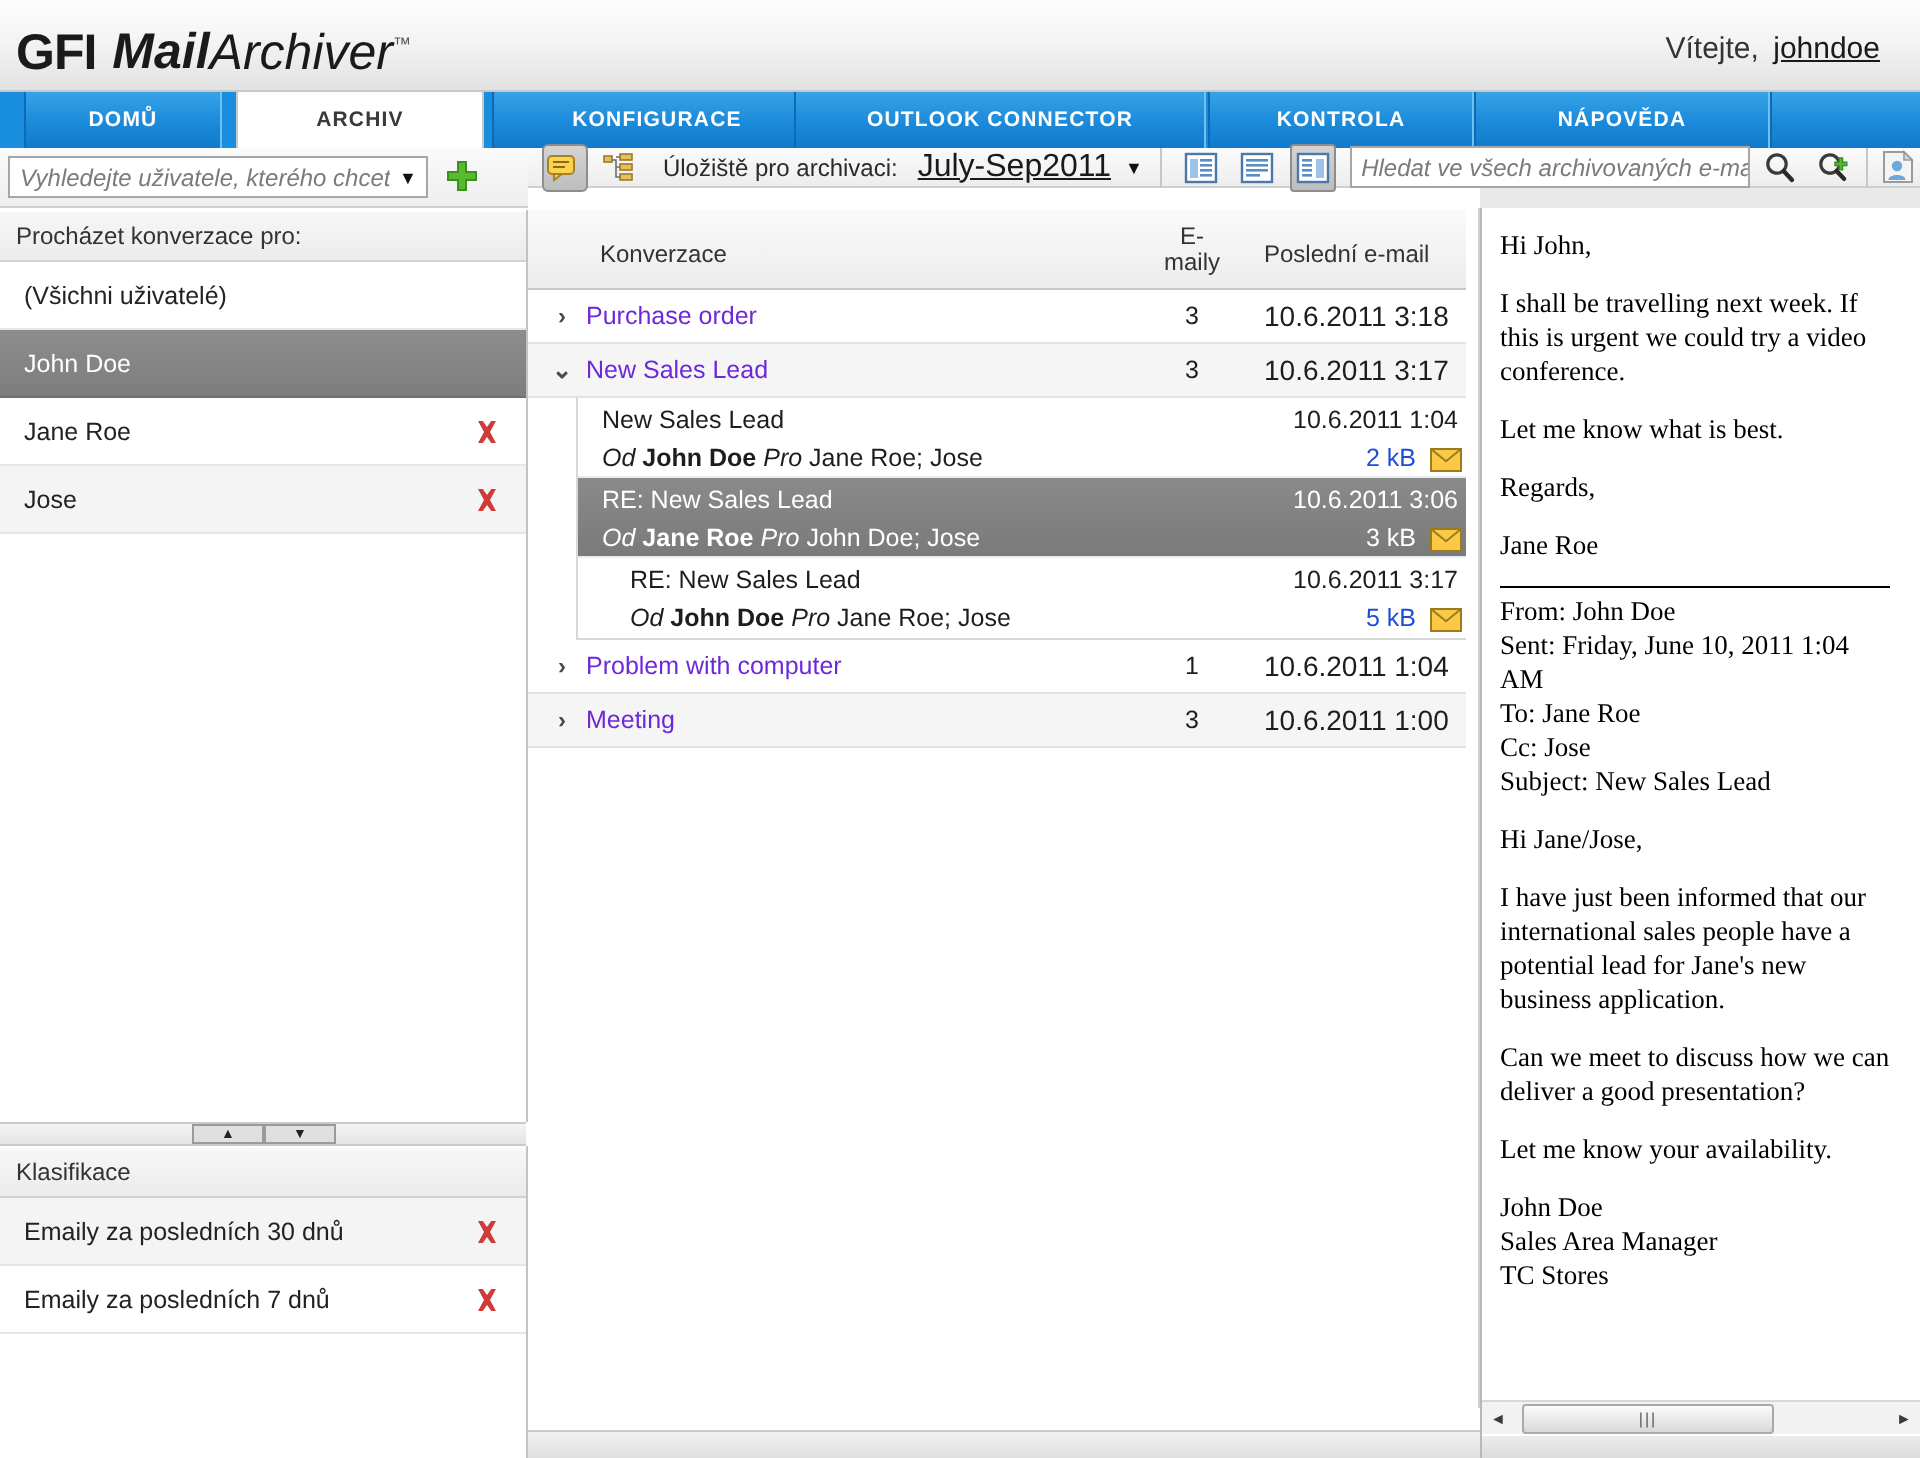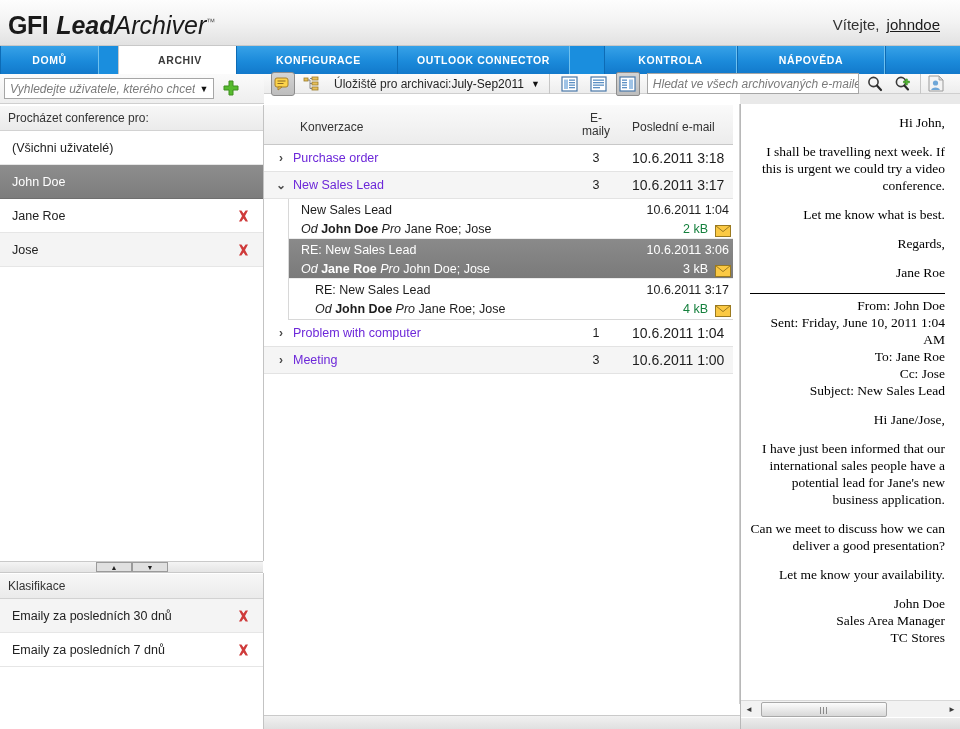--- a/index.html
+++ b/index.html
@@ -152,22 +152,23 @@
     width: 24px; height: 24px; margin-left: 5px;
     display: flex; align-items: center; justify-content: center;
     cursor: pointer; border: 1px solid transparent; border-radius: 2px;
   }
   .tbIconBtn.pressed {
     border: 1px solid #8d8d8d;
     background: linear-gradient(to bottom,#d4d4d4,#bdbdbd);
   }
   .tbLabel { font-size: 12px; color: #2a2a2a; margin-left: 10px; white-space: nowrap; }
   .tbStore {
-    font-size: 12px; color: #1a1a1a; white-space: nowrap;
+    font-size: 16px; color: #1a1a1a; margin-left: 10px; white-space: nowrap;
     cursor: pointer;
+    text-decoration: underline;
   }
   .tbCaret { font-size: 9px; color: #111; margin-left: 7px; cursor: pointer; }
   .tbSep { width: 1px; height: 20px; background: #c6c6c6; margin-left: 9px; }
 
   .searchbox {
     width: 212px; height: 21px; margin-left: 7px;
     background: #fff; border: 1px solid #a6a6a6;
     display: flex; align-items: center;
     font-size: 12px; font-style: italic; color: #7b7b7b;
     padding-left: 5px; overflow: hidden; white-space: nowrap;
@@ -220,36 +221,36 @@
   .msgRow .mFrom {
     position: absolute; left: 12px; top: 23px; font-size: 12.5px; color: #1d1d1d;
     white-space: nowrap;
   }
   .msgRow .mFrom i { font-style: italic; }
   .msgRow .mFrom b { font-weight: bold; }
   .msgRow .mDate {
     position: absolute; right: 10px; top: 4px; font-size: 12.5px; color: #1d1d1d;
   }
   .msgRow .mSize {
-    position: absolute; right: 31px; top: 23px; font-size: 12.5px; color: #15803d;
+    position: absolute; right: 31px; top: 23px; font-size: 12.5px; color: #1d4ed8;
   }
   .msgRow .mEnv { position: absolute; right: 8px; top: 24px; width: 16px; height: 12px; }
   .msgRow.sel .mSubj, .msgRow.sel .mFrom, .msgRow.sel .mDate, .msgRow.sel .mSize { color:#ffffff; }
   .msgRow.ind .mSubj, .msgRow.ind .mFrom { left: 26px; }
 
   .centerFoot {
     position: absolute; left: 0; top: 641px; width: 476px; height: 14px;
     background: linear-gradient(to bottom,#f1f1f1,#e0e0e0);
     border-top: 1px solid #cacaca;
   }
 
   
   .rightcol {
     position: absolute; left: 740px; top: 104px; width: 220px; height: 625px;
-    background: #ffffff; border-left: 1px solid #b8b8b8; text-align: right;
+    background: #ffffff; border-left: 1px solid #b8b8b8;
   }
   .preview {
     position: absolute; left: 0; top: 0; width: 212px; height: 596px;
     padding: 10px 8px 0 9px;
     font-family: "Liberation Serif", serif;
     font-size: 13.5px; line-height: 17px; color: #000;
     overflow: hidden;
   }
   .preview p { margin: 0 0 12px 0; }
   .preview hr { border: 0; border-top: 1px solid #000; margin: 2px 0 3px 0; }
@@ -282,54 +283,54 @@
     background: #ffffff; border-right: 1px solid #cfcfcf;
   }
 </style>
 </head>
 <body>
 
 <div id="app">
 
   <div class="brandbar">
     <div class="logo">
-      <span class="g">GFI</span><span class="mail" style="margin-left:8px">Lead</span><span class="arch">Archiver</span><span class="tm">™</span>
+      <span class="g">GFI</span><span class="mail" style="margin-left:8px">Mail</span><span class="arch">Archiver</span><span class="tm">™</span>
     </div>
     <div class="welcome">
       <span>Vítejte,</span>
       <span class="user">johndoe</span>
     </div>
   </div>
 
   <div class="navbar">
-    <div class="navtab" style="left:0px;width:99px">DOMŮ</div>
+    <div class="navtab" style="left:12px;width:99px">DOMŮ</div>
     <div class="navtab active" style="left:118px;width:124px">ARCHIV</div>
-    <div class="navtab" style="left:236px;width:165px">KONFIGURACE</div>
-    <div class="navtab" style="left:397px;width:173px">OUTLOOK CONNECTOR</div>
+    <div class="navtab" style="left:246px;width:165px">KONFIGURACE</div>
+    <div class="navtab" style="left:397px;width:206px">OUTLOOK CONNECTOR</div>
     <div class="navtab" style="left:604px;width:133px">KONTROLA</div>
     <div class="navtab" style="left:737px;width:148px">NÁPOVĚDA</div>
     <div class="navtab" style="left:885px;width:75px;border-right:none"></div>
   </div>
 
   <div class="leftcol">
 
     <div class="userSearchBar">
       <div class="combo">
         <div class="ph">Vyhledejte uživatele, kterého chcete</div>
         <div class="arrow">▼</div>
       </div>
       <div class="plusbtn">
         <svg width="18" height="18" viewBox="0 0 18 18">
           <path d="M7 2 L11 2 L11 7 L16 7 L16 11 L11 11 L11 16 L7 16 L7 11 L2 11 L2 7 L7 7 Z" fill="#56bb2e" stroke="#3e8f1f" stroke-width="1"></path>
         </svg>
       </div>
     </div>
 
     <div class="usersPanel">
-      <div class="panelHdr">Procházet conference pro:</div>
+      <div class="panelHdr">Procházet konverzace pro:</div>
 
       <div class="listRow">
         <span>(Všichni uživatelé)</span>
       </div>
 
       <div class="listRow sel">
         <span>John Doe</span>
       </div>
 
       <div class="listRow">
@@ -514,21 +515,21 @@
               <rect x="0.5" y="0.5" width="15" height="11" fill="#fbc944" stroke="#9b7a20" stroke-width="1"></rect>
               <path d="M0.5 0.5 L8 6.6 L15.5 0.5" fill="none" stroke="#9b7a20" stroke-width="1"></path>
             </svg>
           </span>
         </div>
 
         <div class="msgRow ind" style="border-bottom:none">
           <span class="mSubj">RE: New Sales Lead</span>
           <span class="mFrom"><i>Od</i> <b>John Doe</b> <i>Pro</i> <span>Jane Roe; Jose</span></span>
           <span class="mDate">10.6.2011 3:17</span>
-          <span class="mSize">4 kB</span>
+          <span class="mSize">5 kB</span>
           <span class="mEnv">
             <svg width="16" height="12" viewBox="0 0 16 12">
               <rect x="0.5" y="0.5" width="15" height="11" fill="#fbc944" stroke="#9b7a20" stroke-width="1"></rect>
               <path d="M0.5 0.5 L8 6.6 L15.5 0.5" fill="none" stroke="#9b7a20" stroke-width="1"></path>
             </svg>
           </span>
         </div>
       </div>
 
       <div class="convRow">

